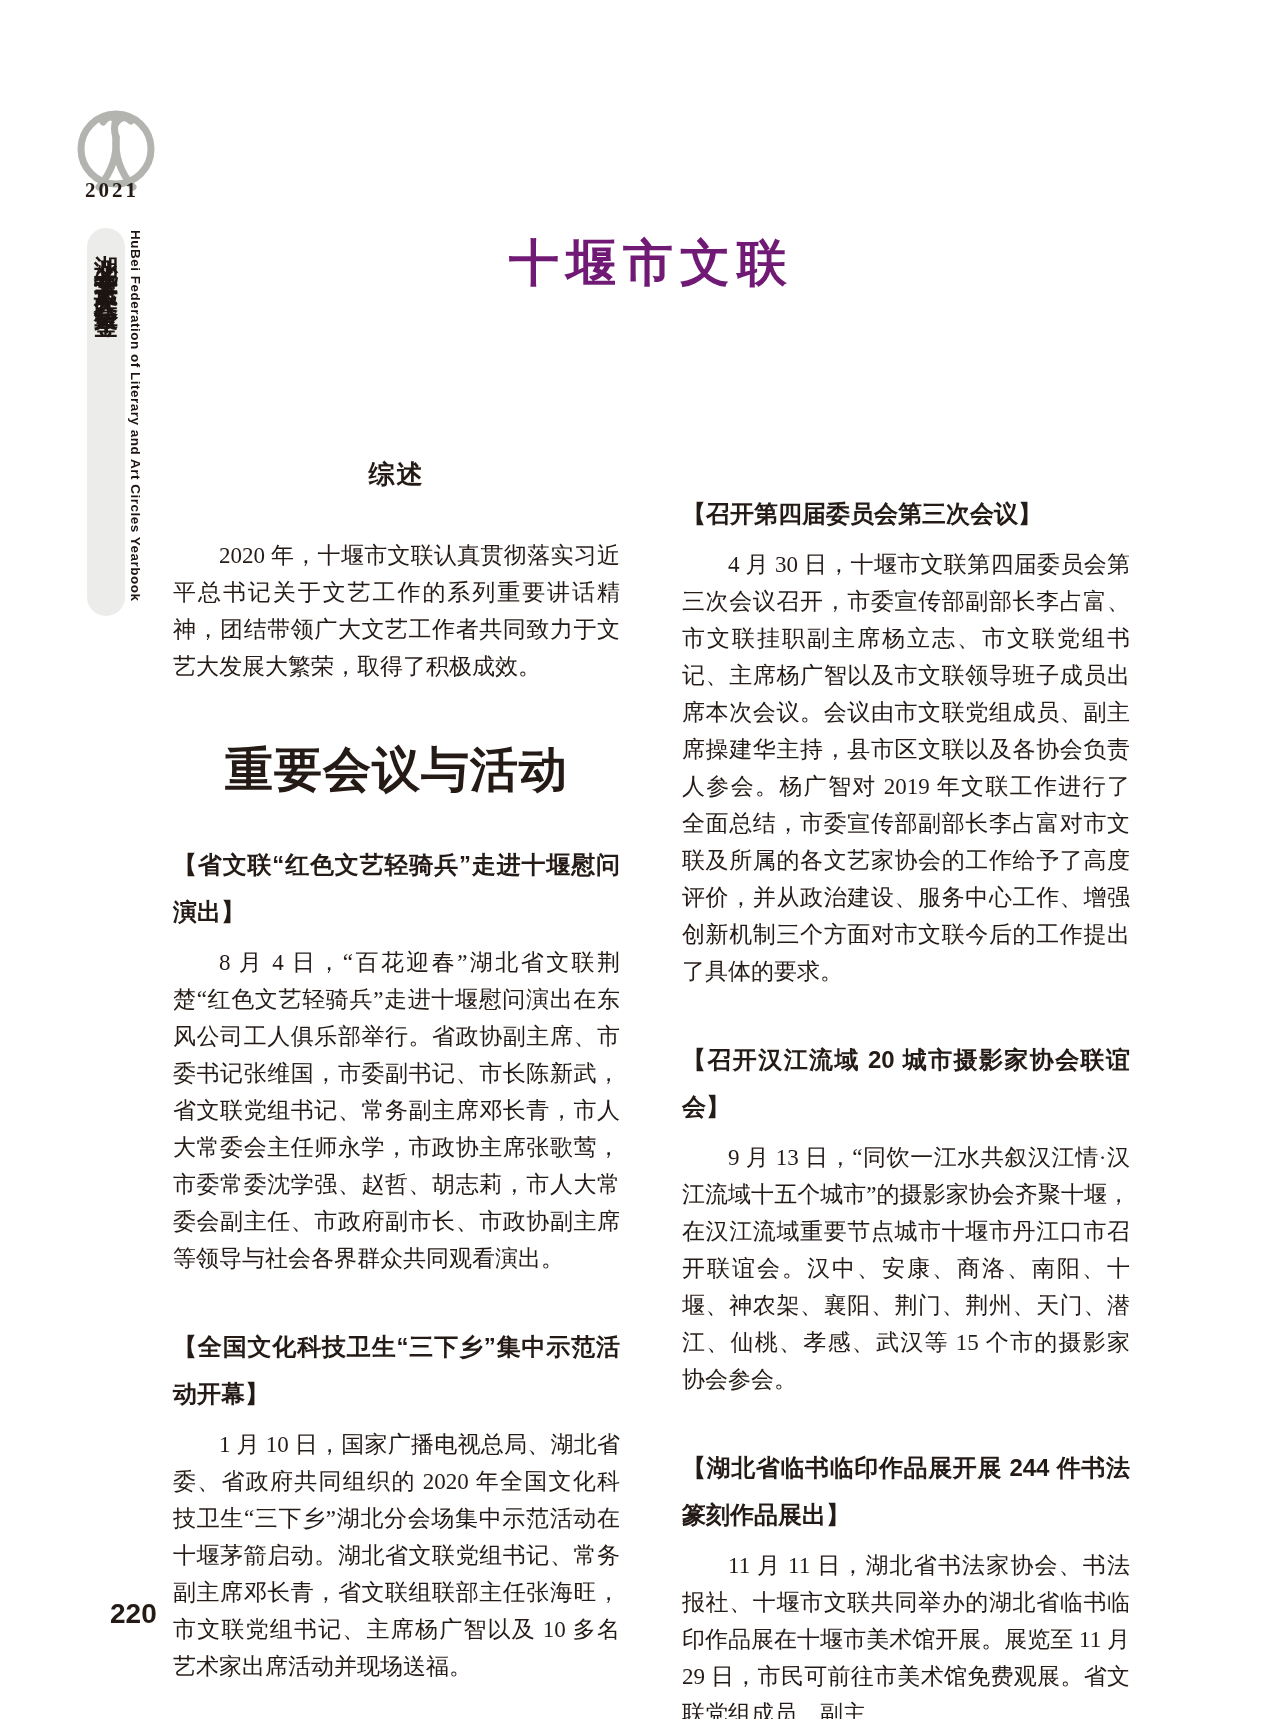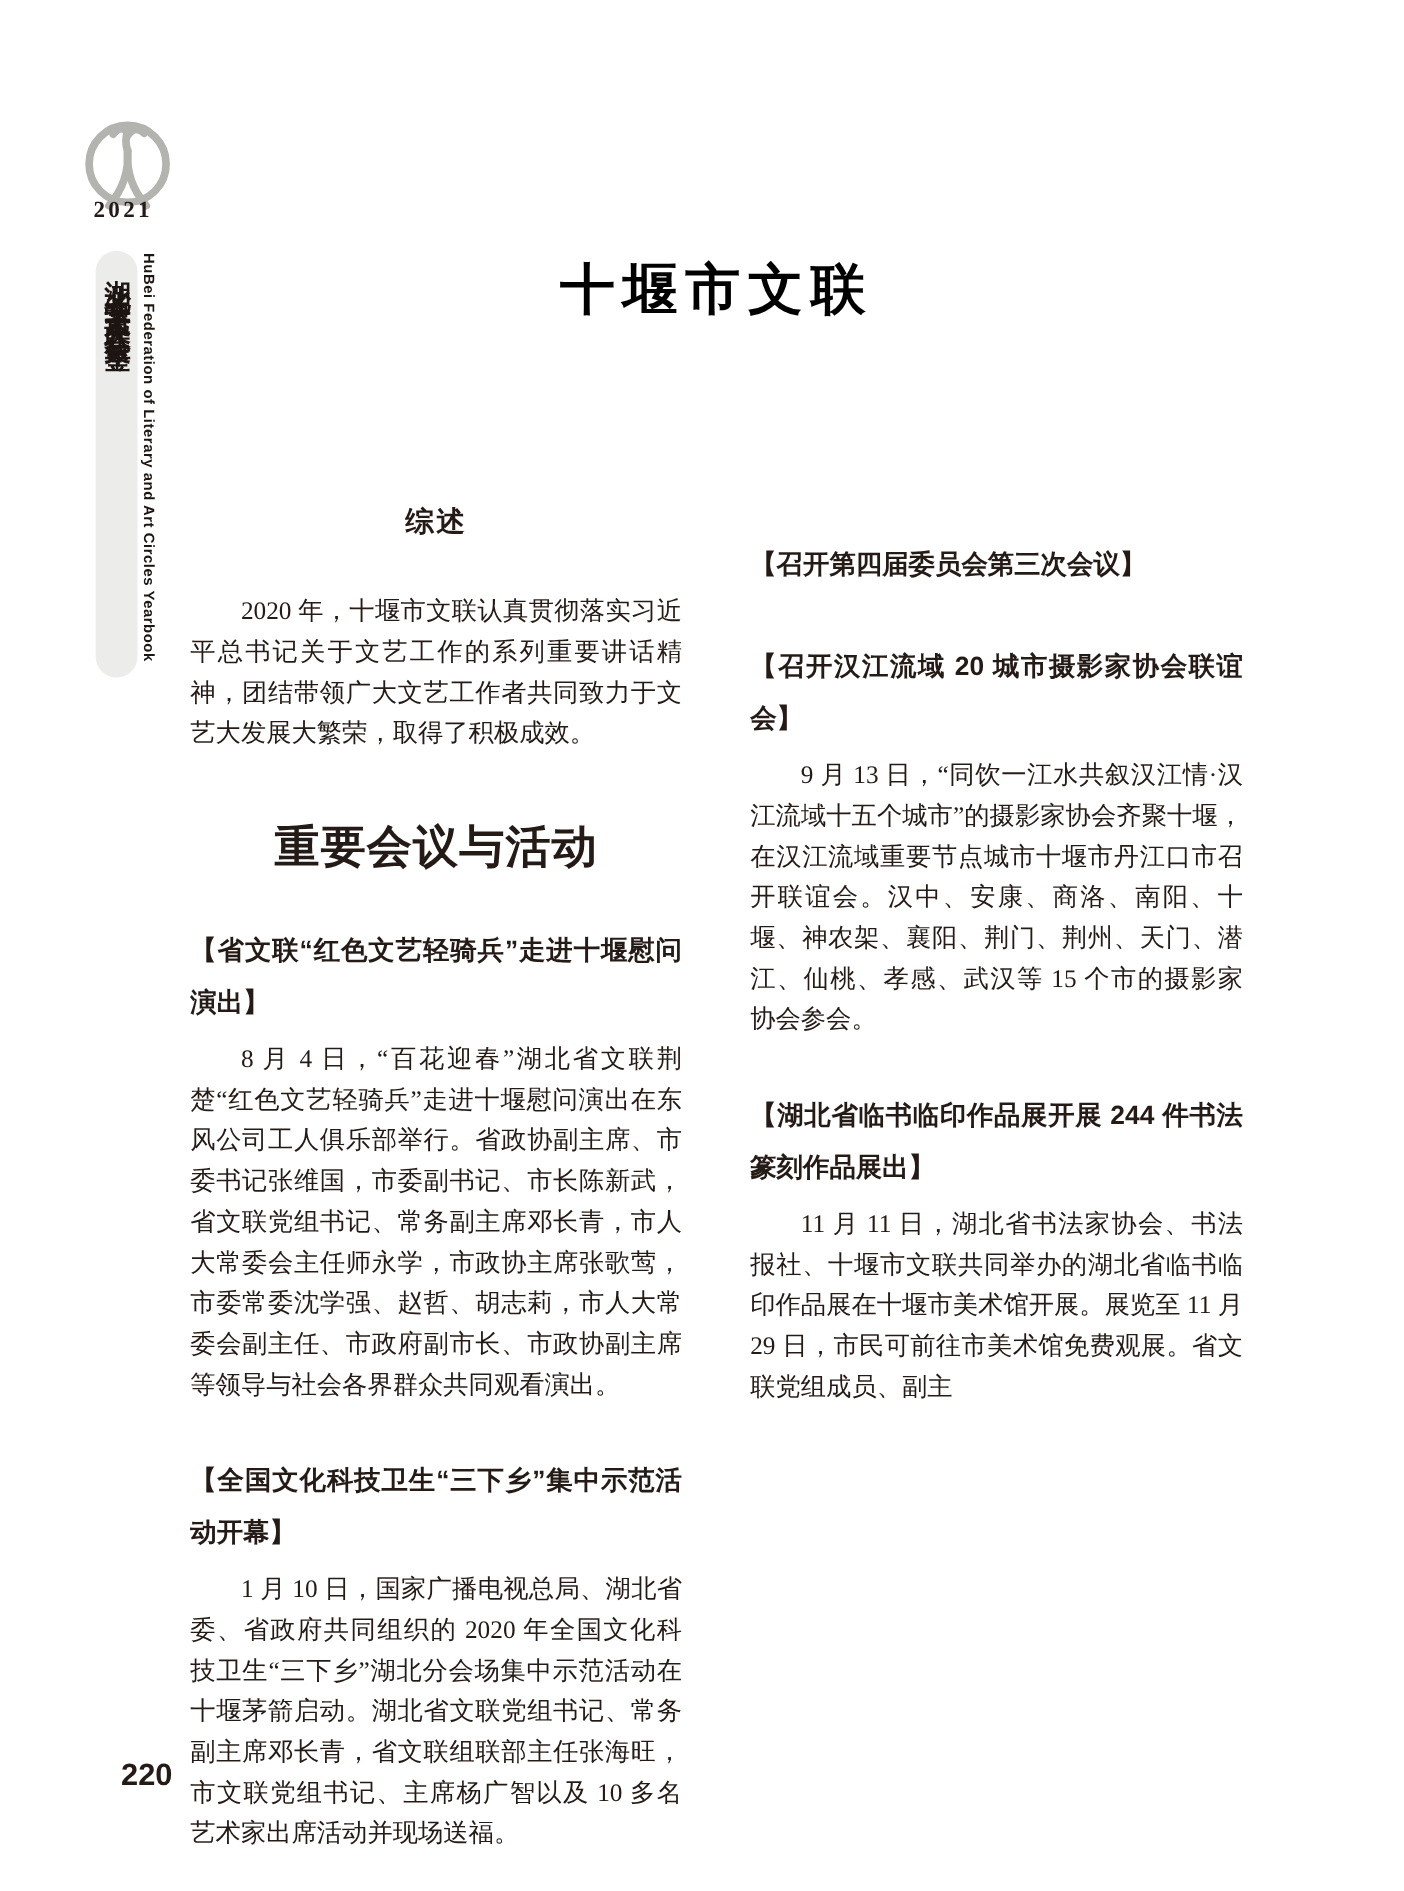--- a/index.html
+++ b/index.html
@@ -39,36 +39,36 @@
     font-weight:700;font-size:13.5px;letter-spacing:0.5px;
     color:#1d1512;
   }
 
   
   .page-title{
     position:absolute;left:173px;top:196px;width:957px;
     text-align:center;
     font-family:"Liberation Serif","DejaVu Serif",serif;
     font-weight:900;font-size:50px;letter-spacing:7px;
-    color:#000000;
+    color:#701a75;
   }
 
   
   .col{position:absolute;}
   .col-left{left:173px;top:452px;width:447px;}
   .col-right{left:682px;top:490px;width:448px;}
 
   .h-overview{
     font-family:"Liberation Sans","DejaVu Sans",sans-serif;
     font-weight:700;font-size:26px;letter-spacing:2px;
     text-align:center;line-height:44px;
   }
   .h-big{
     font-family:"Liberation Sans","DejaVu Sans",sans-serif;
-    font-weight:700;font-size:41px;letter-spacing:1px;
+    font-weight:700;font-size:48px;letter-spacing:1px;
     text-align:center;line-height:50px;
     margin-top:60px;
   }
   .art-title{
     font-family:"Liberation Sans","DejaVu Sans",sans-serif;
     font-weight:700;font-size:24px;line-height:47px;
     text-align:justify;
     margin-top:46px;
   }
   .art-title.first{margin-top:0;}
@@ -118,20 +118,21 @@
 
   <div class="art-title">【省文联“红色文艺轻骑兵”走进十堰慰问演出】</div>
   <p class="body-para">8 月 4 日，“百花迎春”湖北省文联荆楚“红色文艺轻骑兵”走进十堰慰问演出在东风公司工人俱乐部举行。省政协副主席、市委书记张维国，市委副书记、市长陈新武，省文联党组书记、常务副主席邓长青，市人大常委会主任师永学，市政协主席张歌莺，市委常委沈学强、赵哲、胡志莉，市人大常委会副主任、市政府副市长、市政协副主席等领导与社会各界群众共同观看演出。</p>
 
   <div class="art-title">【全国文化科技卫生“三下乡”集中示范活动开幕】</div>
   <p class="body-para">1 月 10 日，国家广播电视总局、湖北省委、省政府共同组织的 2020 年全国文化科技卫生“三下乡”湖北分会场集中示范活动在十堰茅箭启动。湖北省文联党组书记、常务副主席邓长青，省文联组联部主任张海旺，市文联党组书记、主席杨广智以及 10 多名艺术家出席活动并现场送福。</p>
 </div>
 
 <div class="col col-right">
   <div class="art-title first">【召开第四届委员会第三次会议】</div>
+  <p class="body-para">4 月 30 日，十堰市文联第四届委员会第三次会议召开，市委宣传部副部长李占富、市文联挂职副主席杨立志、市文联党组书记、主席杨广智以及市文联领导班子成员出席本次会议。会议由市文联党组成员、副主席操建华主持，县市区文联以及各协会负责人参会。杨广智对 2019 年文联工作进行了全面总结，市委宣传部副部长李占富对市文联及所属的各文艺家协会的工作给予了高度评价，并从政治建设、服务中心工作、增强创新机制三个方面对市文联今后的工作提出了具体的要求。</p>
 
   <div class="art-title">【召开汉江流域 20 城市摄影家协会联谊会】</div>
   <p class="body-para">9 月 13 日，“同饮一江水共叙汉江情·汉江流域十五个城市”的摄影家协会齐聚十堰，在汉江流域重要节点城市十堰市丹江口市召开联谊会。汉中、安康、商洛、南阳、十堰、神农架、襄阳、荆门、荆州、天门、潜江、仙桃、孝感、武汉等 15 个市的摄影家协会参会。</p>
 
   <div class="art-title">【湖北省临书临印作品展开展 244 件书法篆刻作品展出】</div>
   <p class="body-para">11 月 11 日，湖北省书法家协会、书法报社、十堰市文联共同举办的湖北省临书临印作品展在十堰市美术馆开展。展览至 11 月 29 日，市民可前往市美术馆免费观展。省文联党组成员、副主</p>
 </div>
 
 <div class="page-num">220</div>
 

